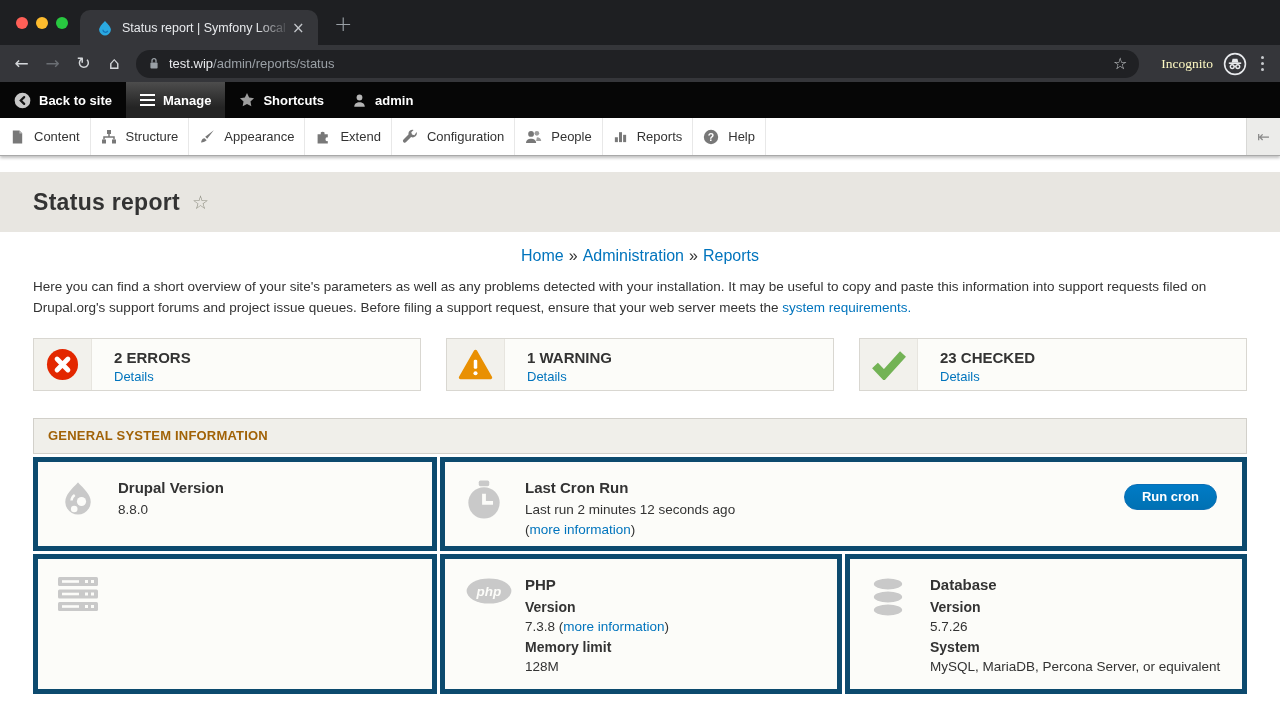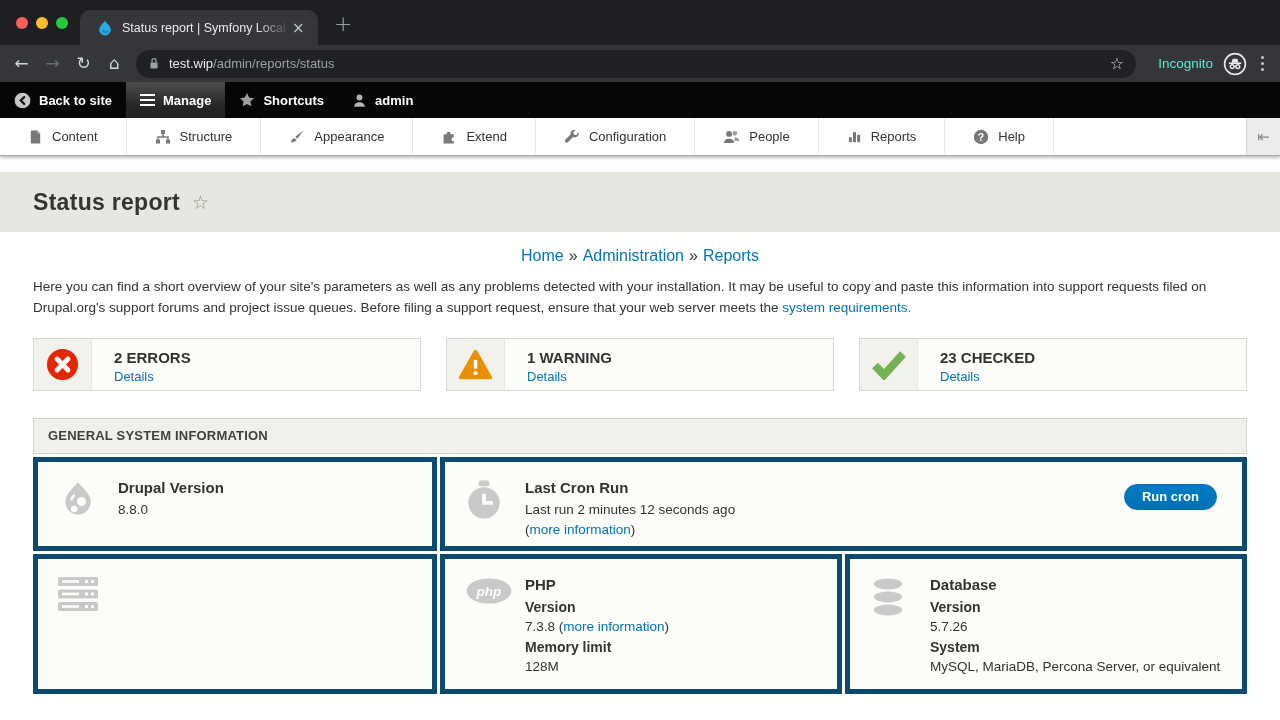--- a/index.html
+++ b/index.html
@@ -20,56 +20,56 @@
   .newtab{ position:absolute; left:334px; top:11px; color:#9aa0a6; font-size:22px; font-weight:300; }
 
   .toolbar{ height:37px; background:#35363a; display:flex; align-items:center; padding:0 6px; }
   .nav-btn{ width:31px; text-align:center; color:#d4d7da; font-size:17px; line-height:37px; }
   .nav-btn.dim{ color:#6a6e73; }
   .addr{ flex:1; height:28px; background:#202124; border-radius:14px; margin:0 10px 0 6px; display:flex; align-items:center; padding:0 12px; }
   .addr .lock{ margin-right:9px; display:flex; }
   .host{ color:#e8eaed; font-size:13px; }
   .upath{ color:#9aa0a6; font-size:13px; }
   .bm-star{ margin-left:auto; color:#c7cacd; font-size:16px; }
-  .incog-label{ color:#5eead4; font-size:13.5px; margin:0 10px 0 12px; }
+  .incog-label{ color:#fef9c3; font-size:13.5px; margin:0 10px 0 12px;font-family:Liberation Serif, serif; }
   .incog-badge{ display:flex; margin-right:8px; }
   .kebab{ display:flex; flex-direction:column; gap:3px; margin:0 10px 0 6px; }
   .kebab i{ width:3px; height:3px; border-radius:50%; background:#c7cacd; display:block; }
 
   
   .adminbar{ height:36px; background:#060606; display:flex; align-items:stretch; }
   .abar-item{ display:flex; align-items:center; gap:8px; padding:0 14px; color:#fff; font-size:13px; font-weight:bold; }
   .abar-item.active{ background:linear-gradient(#4d4d4d,#242424 70%); }
   .hamburger{ display:flex; flex-direction:column; gap:2.5px; }
   .hamburger i{ width:15px; height:2.6px; background:#fff; display:block; }
 
   
   .menubar{ height:38px; background:#fff; display:flex; align-items:stretch; border-bottom:1px solid #a9a9a9; box-shadow:0 2px 3px rgba(0,0,0,0.25); position:relative; z-index:2; }
-  .mitem{ display:flex; align-items:center; gap:9px; padding:0 28px; border-right:1px solid #e8e8e8; font-size:13px; color:#333; }
+  .mitem{ display:flex; align-items:center; gap:9px; padding:0 10px; border-right:1px solid #e8e8e8; font-size:13px; color:#333; }
   .collapse{ margin-left:auto; width:34px; background:#ececea; border-left:1px solid #d8d8d6; display:flex; align-items:center; justify-content:center; color:#8a8a8a; font-size:15px; }
 
   
   .titleband{ margin-top:16px; height:60px; background:#e8e6e1; display:flex; align-items:center; padding:0 33px; }
   .titleband h1{ font-size:23px; font-weight:bold; color:#333; letter-spacing:0.3px; }
   .fav-star{ margin-left:12px; color:#8f8f82; font-size:19px; }
   .content{ padding:0 33px; }
   a.lnk{ color:#0074bd; text-decoration:none; cursor:pointer; }
   .breadcrumb{ margin-top:15px; font-size:16px; color:#333;text-align:center; }
   .breadcrumb .sep{ margin:0 5px; color:#333; }
   .intro{ margin-top:11px; font-size:13.5px; line-height:21px; color:#333; }
 
   .cards{ display:flex; gap:25px; margin-top:20px; }
   .card{ flex:1; height:53px; border:1px solid #d9d7d1; background:#fcfcf9; display:flex; }
   .card-icon{ width:58px; flex:none; background:#f2f1ec; border-right:1px solid #e7e5df; display:flex; align-items:center; justify-content:center; }
   .card-body{ padding:10px 0 0 22px; }
   .card-title{ font-size:15px; font-weight:bold; color:#333; }
   .card-link{ font-size:13px; margin-top:3px; display:inline-block; }
 
   .section{ margin-top:27px; }
-  .section-header{ border:1px solid #d2d0ca; background:#f0efea; padding:9px 14px 10px; font-size:13px; font-weight:bold; color:#404040; letter-spacing:0.2px; }
+  .section-header{ border:1px solid #d2d0ca; background:#f0efea; padding:9px 14px 10px; font-size:13px; font-weight:bold; color:#a16207; letter-spacing:0.2px; }
   .grid{ display:grid; gap:3px; margin-top:3px; }
   .grid.r1{ grid-template-columns:404px 1fr; }
   .grid.r2{ grid-template-columns:404px 402px 1fr; }
   .cell{ border:5px solid #0c4a6e; background:#fcfcf9; padding:17px 20px; display:flex; position:relative; }
   .r1 .cell{ height:94px; } .r2 .cell{ height:140px; }
   .cell-icon{ width:60px; flex:none; padding-top:1px; }
   .cell h3{ font-size:15px; font-weight:bold; color:#333; margin-bottom:4px; }
   .cell .line{ font-size:13.5px; line-height:20px; color:#333; }
   .cell .line.b{ font-weight:bold; font-size:14px; }
   .hl{ background:#abd2f0; }

